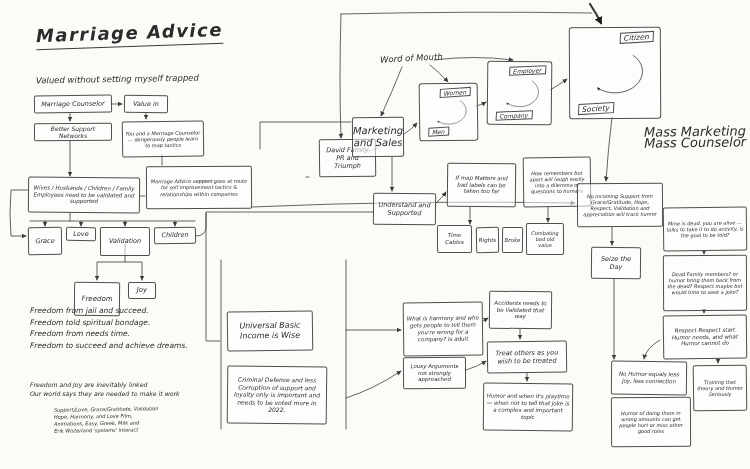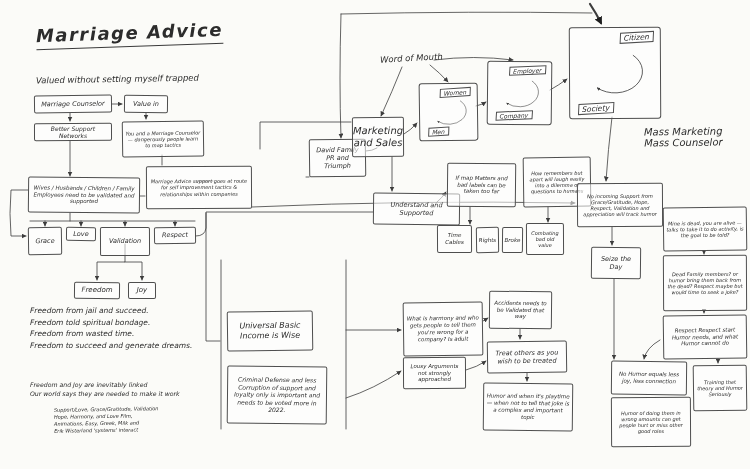--- a/index.html
+++ b/index.html
@@ -102,46 +102,46 @@
 
   <div class="node rA" style="left:34px;top:95px;width:78px;height:18px;font-size:6.5px">Marriage Counselor</div>
   <div class="node rB" style="left:124px;top:95px;width:44px;height:18px;font-size:6.5px">Value in</div>
   <div class="node rC" style="left:34px;top:123px;width:78px;height:18px;font-size:6px">Better Support Networks</div>
   <div class="node rA" style="left:122px;top:121px;width:82px;height:36px;font-size:5px">You and a Marriage Counselor — dangerously people learn to map tactics</div>
   <div class="node rB" style="left:28px;top:177px;width:112px;height:36px;font-size:5.5px">Wives / Husbands / Children / Family Employees need to be validated and supported</div>
   <div class="node rC" style="left:146px;top:166px;width:106px;height:43px;font-size:5px">Marriage Advice support goes at route for self improvement tactics &amp; relationships within companies</div>
   <div class="node rA" style="left:28px;top:227px;width:34px;height:28px;font-size:6.5px">Grace</div>
   <div class="node rB" style="left:66px;top:227px;width:30px;height:14px;font-size:6.5px">Love</div>
   <div class="node rC" style="left:100px;top:227px;width:50px;height:29px;font-size:6.5px">Validation</div>
-  <div class="node rA" style="left:154px;top:227px;width:42px;height:17px;font-size:6.5px">Respect</div>
-  <div class="node rB" style="left:74px;top:282px;width:46px;height:17px;font-size:7px">Freedom</div>
+  <div class="node rA" style="left:154px;top:227px;width:42px;height:17px;font-size:6.5px">Children</div>
+  <div class="node rB" style="left:74px;top:282px;width:46px;height:34px;font-size:7px">Freedom</div>
   <div class="node rC" style="left:128px;top:282px;width:28px;height:17px;font-size:7px">Joy</div>
 
   <div class="notes freedom-notes" style="left:30px;top:305px">
     <div>Freedom from jail and succeed.</div>
     <div>Freedom told spiritual bondage.</div>
-    <div>Freedom from wasted time.</div>
-    <div>Freedom to succeed and generate dreams.</div>
+    <div>Freedom from needs time.</div>
+    <div>Freedom to succeed and achieve dreams.</div>
   </div>
 
   <div class="notes linked-notes" style="left:30px;top:380px">
     <div>Freedom and Joy are inevitably linked</div>
     <div>Our world says they are needed to make it work</div>
   </div>
 
   <div class="notes support-list rA" style="left:54px;top:406px">
     <div>Support/Love, Grace/Gratitude, Validation</div>
     <div>Hope, Harmony, and Love Film,</div>
     <div>Animations, Easy, Greek, Milk and</div>
     <div>Erik Wisterland 'systems' interact</div>
   </div>
 
-  <div class="node rA" style="left:309px;top:139px;width:57px;height:38px;font-size:6.5px">David Family PR and Triumph</div>
+  <div class="node rA" style="left:319px;top:139px;width:57px;height:38px;font-size:6.5px">David Family PR and Triumph</div>
   <div class="node rC" style="left:352px;top:117px;width:52px;height:40px;font-size:10px">Marketing and Sales</div>
-  <div class="node rB" style="left:373px;top:193px;width:87px;height:32px;font-size:6.5px">Understand and Supported</div>
+  <div class="node rB" style="left:373px;top:193px;width:63px;height:32px;font-size:6.5px">Understand and Supported</div>
   <div class="text-node" style="left:380px;top:53px;font-size:8.5px;transform:rotate(-3deg)">Word of Mouth</div>
 
   <div class="cycle rA" style="left:419px;top:83px;width:57px;height:56px">
     <svg class="arc" viewBox="0 0 100 100" preserveAspectRatio="none">
       <path d="M75 22 A30 26 0 1 1 25 72" marker-end="url(#ah)"></path>
     </svg>
     <span class="lbl lbl-top">Women</span>
     <span class="lbl lbl-bot">Men</span>
   </div>
 
@@ -154,21 +154,21 @@
   </div>
 
   <div class="cycle rC" style="left:569px;top:27px;width:90px;height:90px">
     <svg class="arc" viewBox="0 0 100 100" preserveAspectRatio="none">
       <path d="M75 22 A30 26 0 1 1 25 72" marker-end="url(#ah)"></path>
     </svg>
     <span class="lbl lbl-top" style="font-size:7.5px">Citizen</span>
     <span class="lbl lbl-bot" style="font-size:7.5px">Society</span>
   </div>
 
-  <div class="notes rA" style="left:644px;top:126px;font-size:10px;line-height:11px">
+  <div class="notes rA" style="left:644px;top:126px;font-size:13px;line-height:11px">
     <div>Mass Marketing</div>
     <div>Mass Counselor</div>
   </div>
 
   <div class="node rB" style="left:447px;top:163px;width:69px;height:44px;font-size:5.5px">If map Matters and bad labels can be taken too far</div>
   <div class="node rA" style="left:523px;top:157px;width:68px;height:50px;font-size:5px">How remembers but apart will laugh easily into a dilemma of questions to humans</div>
   <div class="node rC" style="left:437px;top:225px;width:35px;height:28px;font-size:5.5px">Time Cables</div>
   <div class="node rA" style="left:476px;top:227px;width:23px;height:26px;font-size:5.5px">Rights</div>
   <div class="node rB" style="left:502px;top:227px;width:21px;height:26px;font-size:5.5px">Broke</div>
   <div class="node rC" style="left:526px;top:223px;width:38px;height:32px;font-size:5px">Combating bad old value</div>

